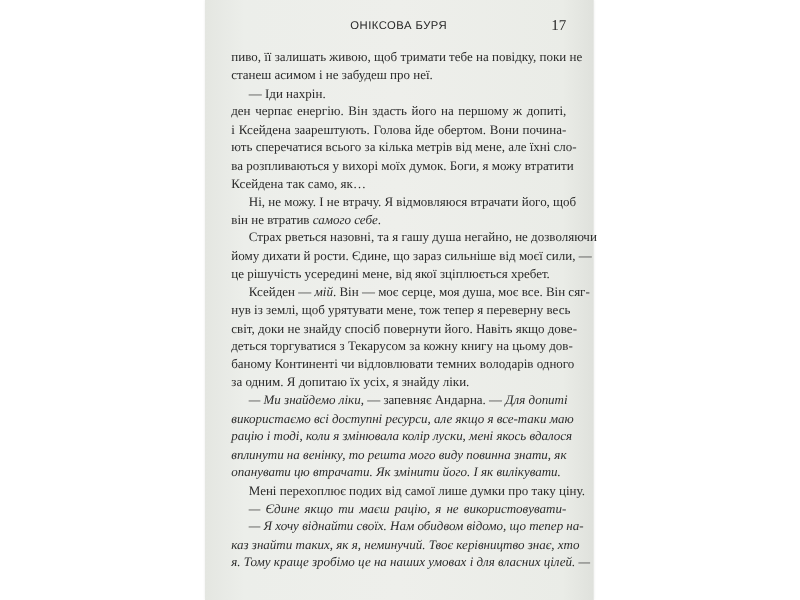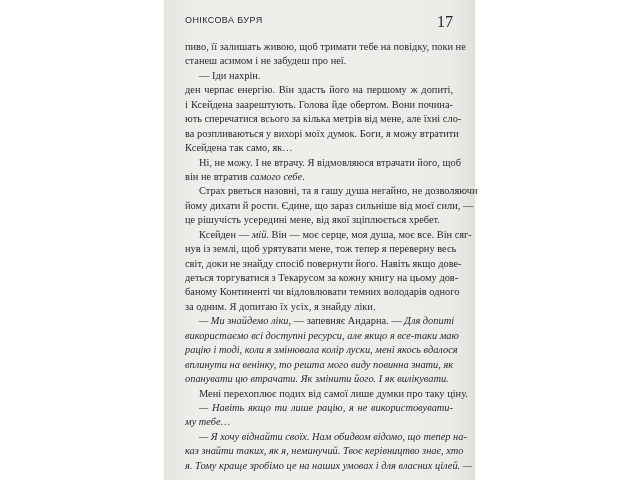--- a/index.html
+++ b/index.html
@@ -9,25 +9,25 @@
   .page {
     position: absolute; left: 164px; top: 0; width: 311px; height: 480px;
     background: linear-gradient(90deg, #e4e6e1 0%, #eceeea 10%, #eeefeb 50%, #eaece7 92%, #dfe1dc 100%);
     box-shadow: 0 0 2px rgba(0,0,0,0.08);
   }
   .header {
     position: absolute; top: 13px; left: 21px; width: 268px; height: 14px;
     font-family: "Liberation Sans", sans-serif; color: #262626;
   }
   .running-title {
-    position: absolute; left: 0; right: 0; 
+    position: absolute; left: 0; right: 0; text-align: center;
     font-size: 9px; letter-spacing: 0.4px; top: 2px;
   }
   .page-number {
-    position: absolute; right: 0; top: 0; font-family: "Liberation Serif", serif; font-size: 16px;
+    position: absolute; right: 0; top: 0; font-family: "Liberation Serif", serif; font-size: 12px;
   }
   .body-text {
     position: absolute; left: 21px; top: 40px; width: 268px;
     font-family: "Liberation Serif", serif; font-size: 10.4px; line-height: 14.45px;
     color: #2a2a2a; text-align: justify; hyphens: manual;
   }
   .line { display: block; white-space: nowrap; height: 14.45px; text-align-last: justify; text-align: justify; }
   .line.last { text-align-last: left; }
   .indent { padding-left: 14px; }
   .it { font-style: italic; }
@@ -59,19 +59,18 @@
       <span class="line">світ, доки не знайду спосіб повернути його. Навіть якщо дове-</span>
       <span class="line">деться торгуватися з Текарусом за кожну книгу на цьому дов-</span>
       <span class="line">баному Континенті чи відловлювати темних володарів одного</span>
       <span class="line last">за одним. Я допитаю їх усіх, я знайду ліки.</span>
       <span class="line indent"><span class="it">— Ми знайдемо ліки,</span><span> — запевняє Андарна. — </span><span class="it">Для допиті</span></span>
       <span class="line it">використаємо всі доступні ресурси, але якщо я все-таки маю</span>
       <span class="line it">рацію і тоді, коли я змінювала колір луски, мені якось вдалося</span>
       <span class="line it">вплинути на венінку, то решта мого виду повинна знати, як</span>
       <span class="line last it">опанувати цю втрачати. Як змінити його. І як вилікувати.</span>
       <span class="line indent last">Мені перехоплює подих від самої лише думки про таку ціну.</span>
-      <span class="line indent it">— Навіть якщо ти лише рацію, я не використовувати-</span>
-      <span class="line last it">му тебе…</span>
+      <span class="line indent it">— Єдине якщо ти маєш рацію, я не використовувати-</span>
       <span class="line indent it">— Я хочу віднайти своїх. Нам обидвом відомо, що тепер на-</span>
       <span class="line it">каз знайти таких, як я, неминучий. Твоє керівництво знає, хто</span>
       <span class="line it">я. Тому краще зробімо це на наших умовах і для власних цілей. —</span>
     </div>
 </div>
 
 </body></html>

